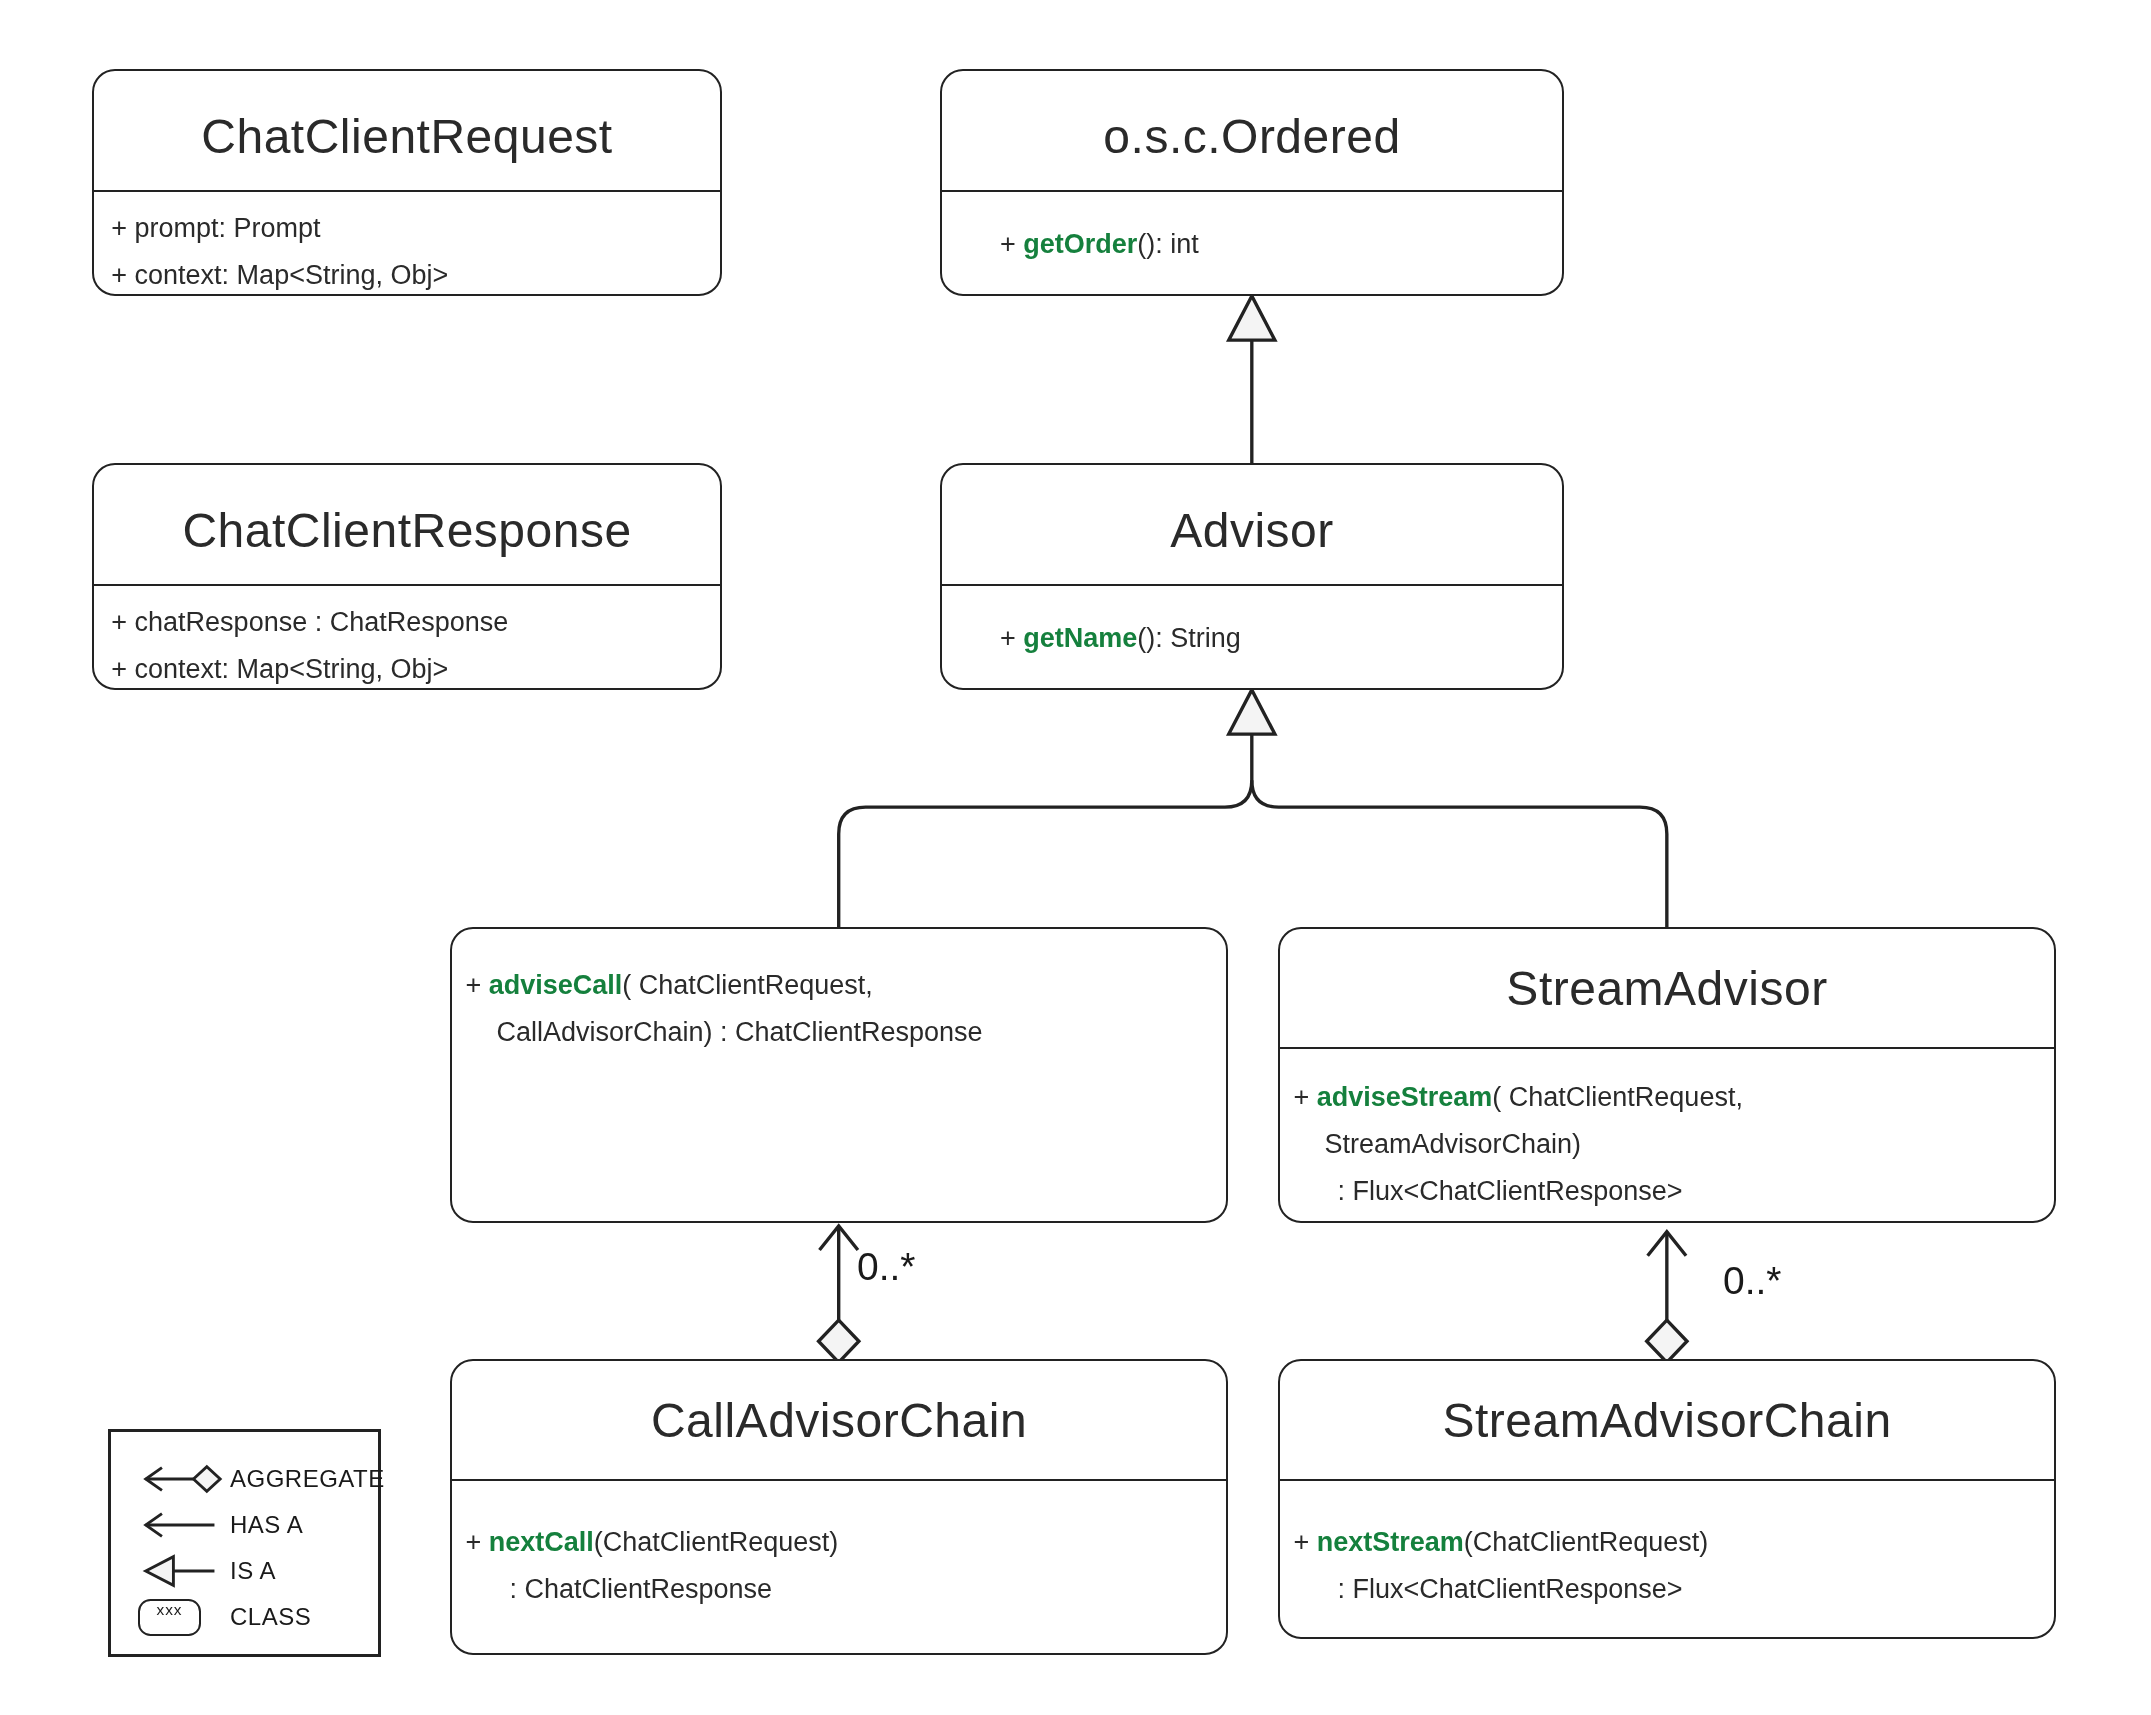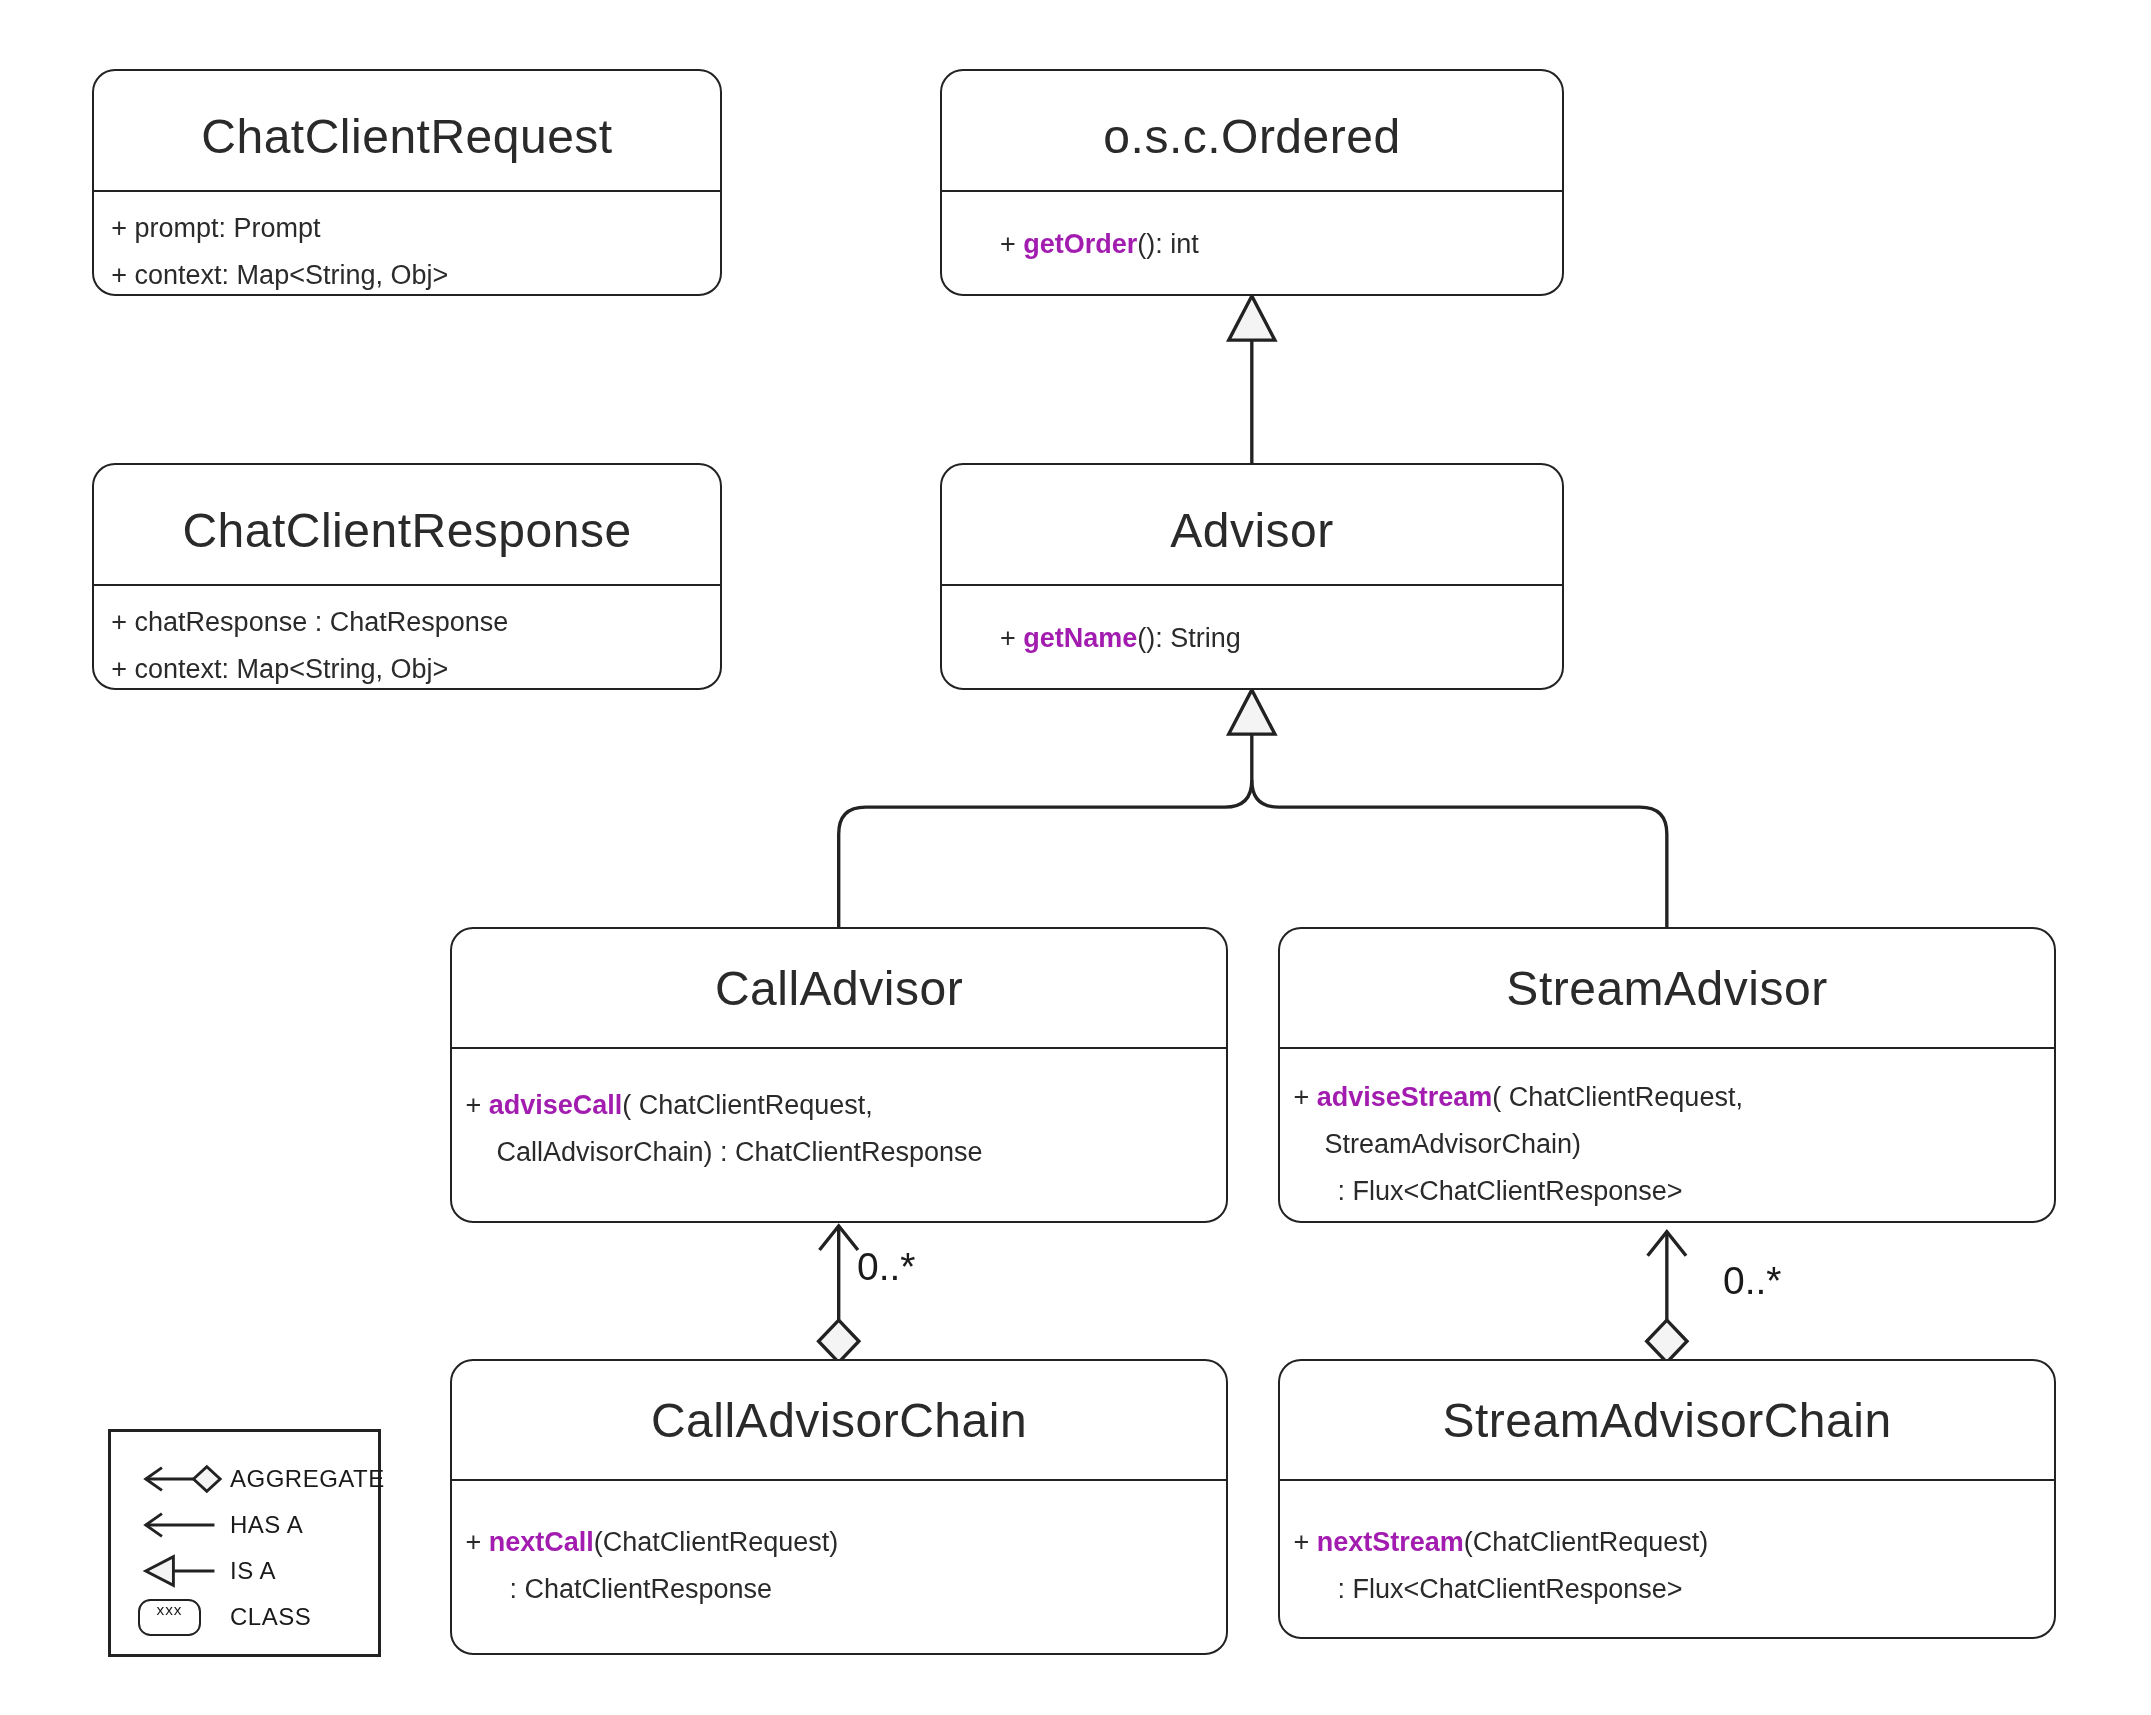--- a/index.html
+++ b/index.html
@@ -16,21 +16,21 @@
     border-bottom:2.9px solid #222222;box-sizing:border-box;color:#2a2a2a;
   }
   .t-sm .class-title{height:109px;margin-top:12px;}
   .t-lg .class-title{height:120px;}
   .class-body{font-size:27px;line-height:47px;color:#2a2a2a;}
   .pad-a{padding:13.4px 17.3px 0 17.3px;}      
   .pad-b{padding:29px 17.3px 0 58px;}      
   .pad-c{padding:33px 13.4px 0 13.4px;}      
   .pad-d{padding:38px 13.4px 0 13.4px;}      
   .member{white-space:pre;}
-  .member b{font-weight:bold;color:#a21caf;}
+  .member b{font-weight:bold;color:#15803d;}
   .ind-sm{padding-left:31px;}
   .ind-md{padding-left:44px;}
 
   #connector-layer{position:absolute;left:0;top:0;width:2152px;height:1716px;}
   #connector-layer path, #connector-layer polyline{fill:none;stroke:#222222;stroke-width:3.5;}
   #connector-layer polygon{fill:#f4f4f4;stroke:#222222;stroke-width:3.5;}
 
   .multiplicity{
     position:absolute;font-size:39px;color:#1a1a1a;white-space:nowrap;
   }
@@ -108,21 +108,20 @@
   </div>
 
   <div class="class-box t-sm" style="left:940px;top:463px;width:624px;height:227px;">
     <div class="class-title">Advisor</div>
     <div class="class-body pad-b">
       <div class="member"><span>+ </span><b>getName</b><span>(): String</span></div>
     </div>
   </div>
 
   <div class="class-box t-lg" style="left:450px;top:927px;width:778px;height:296px;">
-    <div class="class-title">CallAdvisor</div>
     <div class="class-body pad-c">
       <div class="member"><span>+ </span><b>adviseCall</b><span>( ChatClientRequest,</span></div>
       <div class="member ind-sm">CallAdvisorChain) : ChatClientResponse</div>
     </div>
   </div>
 
   <div class="class-box t-lg" style="left:1278px;top:927px;width:778px;height:296px;">
     <div class="class-title">StreamAdvisor</div>
     <div class="class-body pad-c" style="padding-top:25px;">
       <div class="member"><span>+ </span><b>adviseStream</b><span>( ChatClientRequest,</span></div>

